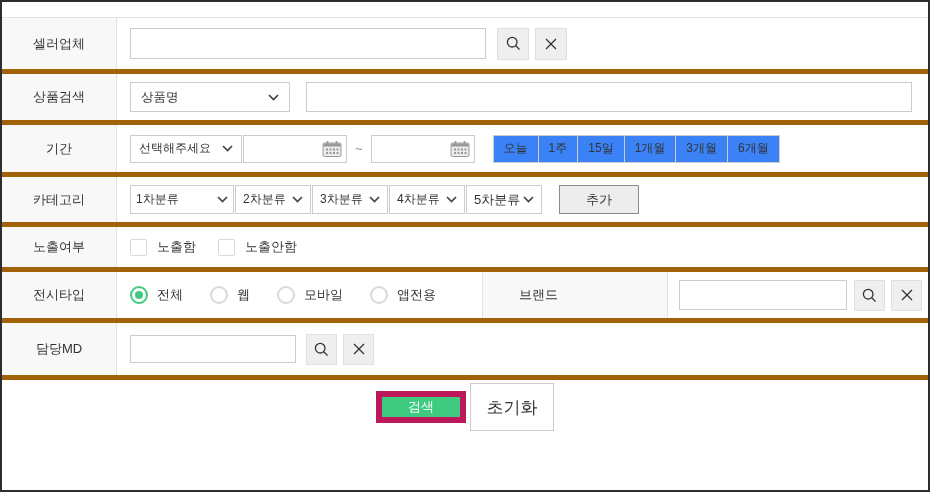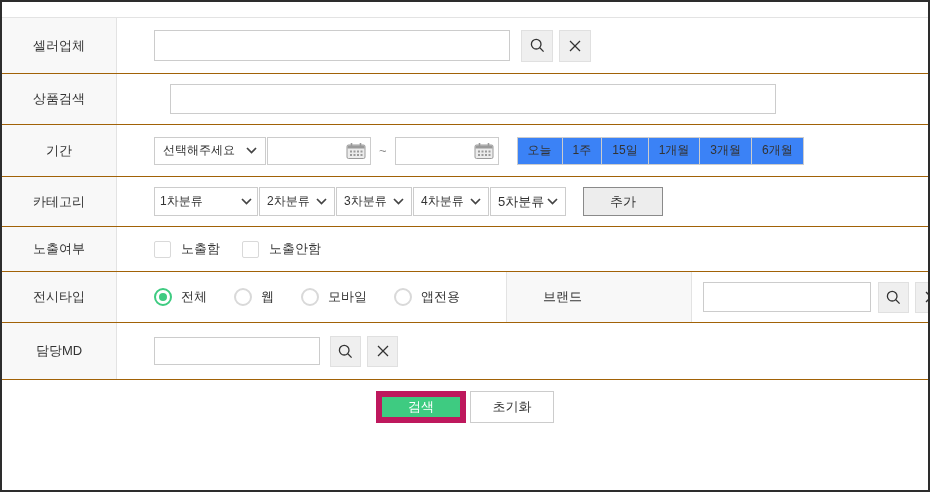--- a/index.html
+++ b/index.html
@@ -34,21 +34,21 @@
     border: 1px solid #c9c9c9;
     font-size: 13px;
     color: #333;
     cursor: pointer;
     margin-bottom: -1px;
   }
   .tab + .tab { margin-left: -1px; }
   .tab.active { border-bottom-color: #fff; }
   
   .formtable { margin-top: 15px; border-top: 1px solid #e3e3e3; }
-  .frow { display: flex; align-items: stretch; border-bottom: 1px solid #a16207; gap: 24px; }
+  .frow { display: flex; align-items: stretch; border-bottom: 5px solid #a16207; }
   .flabel {
     width: 115px;
     background: #f8f8f8;
     border-right: 1px solid #e3e3e3;
     display: flex;
     align-items: center;
     justify-content: center;
     font-size: 13px;
     color: #333;
     flex-shrink: 0;
@@ -165,25 +165,25 @@
   .btn-search {
     width: 90px; height: 32px;
     background: #3ecb81;
     color: #fff;
     border: 6px solid #be185d;
     font-size: 13px;
     font-family: inherit;
     cursor: pointer;
   }
   .btn-reset {
-    width: 84px; height: 32px;
+    width: 84px; height: 48px;
     background: #fff;
     color: #333;
     border: 1px solid #ccc;
-    font-size: 13px;
+    font-size: 17px;
     font-family: inherit;
     cursor: pointer;
   }
   .ml6 { margin-left: 6px; }
   .ml11 { margin-left: 11px; }
   .mr9 { margin-right: 1px; }
 </style>
 </head>
 <body>
 
@@ -211,20 +211,28 @@
                 <line x1="12" y1="2" x2="2" y2="12" stroke="#333" stroke-width="1.3"></line>
               </svg>
           </span>
         </button>
       </div>
     </div>
 
     <div class="frow" style="height:51px">
       <div class="flabel">상품검색</div>
       <div class="fcontent">
+        <div class="sel" style="width:160px">
+          <span>상품명</span>
+          <span style="display:inline-flex">
+            <svg width="11" height="7" viewBox="0 0 11 7">
+                <polyline points="1,1 5.5,5.5 10,1" fill="none" stroke="#444" stroke-width="1.7"></polyline>
+              </svg>
+          </span>
+        </div>
         <input class="txt" style="width: 606px; margin-left: 16px;" value="">
       </div>
     </div>
 
     <div class="frow" style="height:52px">
       <div class="flabel">기간</div>
       <div class="fcontent">
         <div class="sel mr9" style="width:112px;height:28px;padding:0 8px;font-size:12px">
           <span>선택해주세요</span>
           <span style="display:inline-flex">

